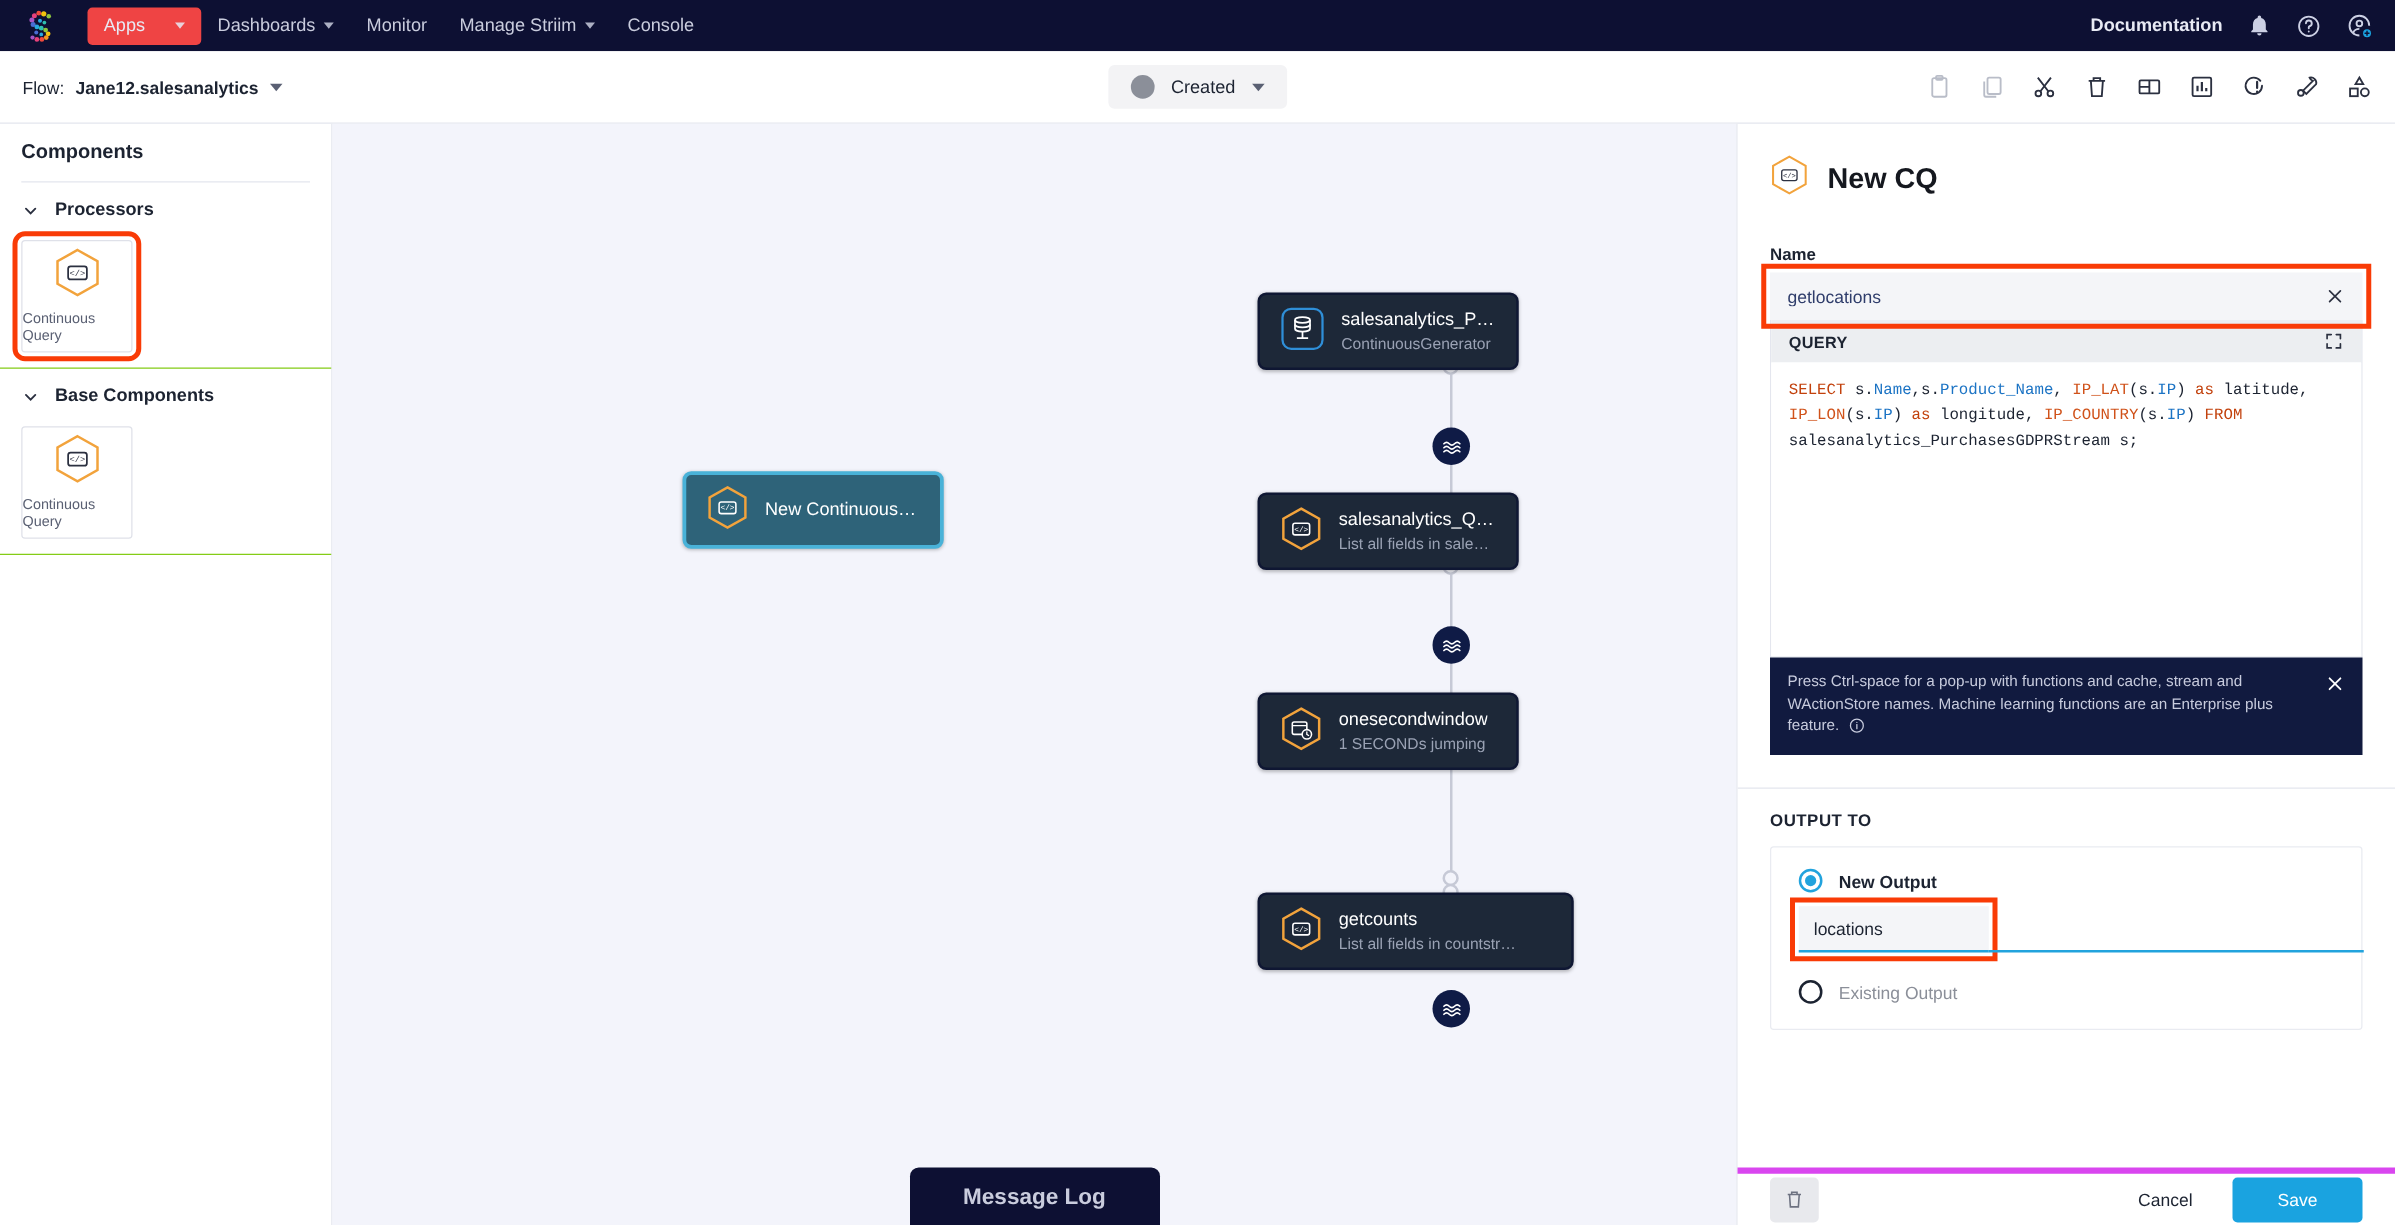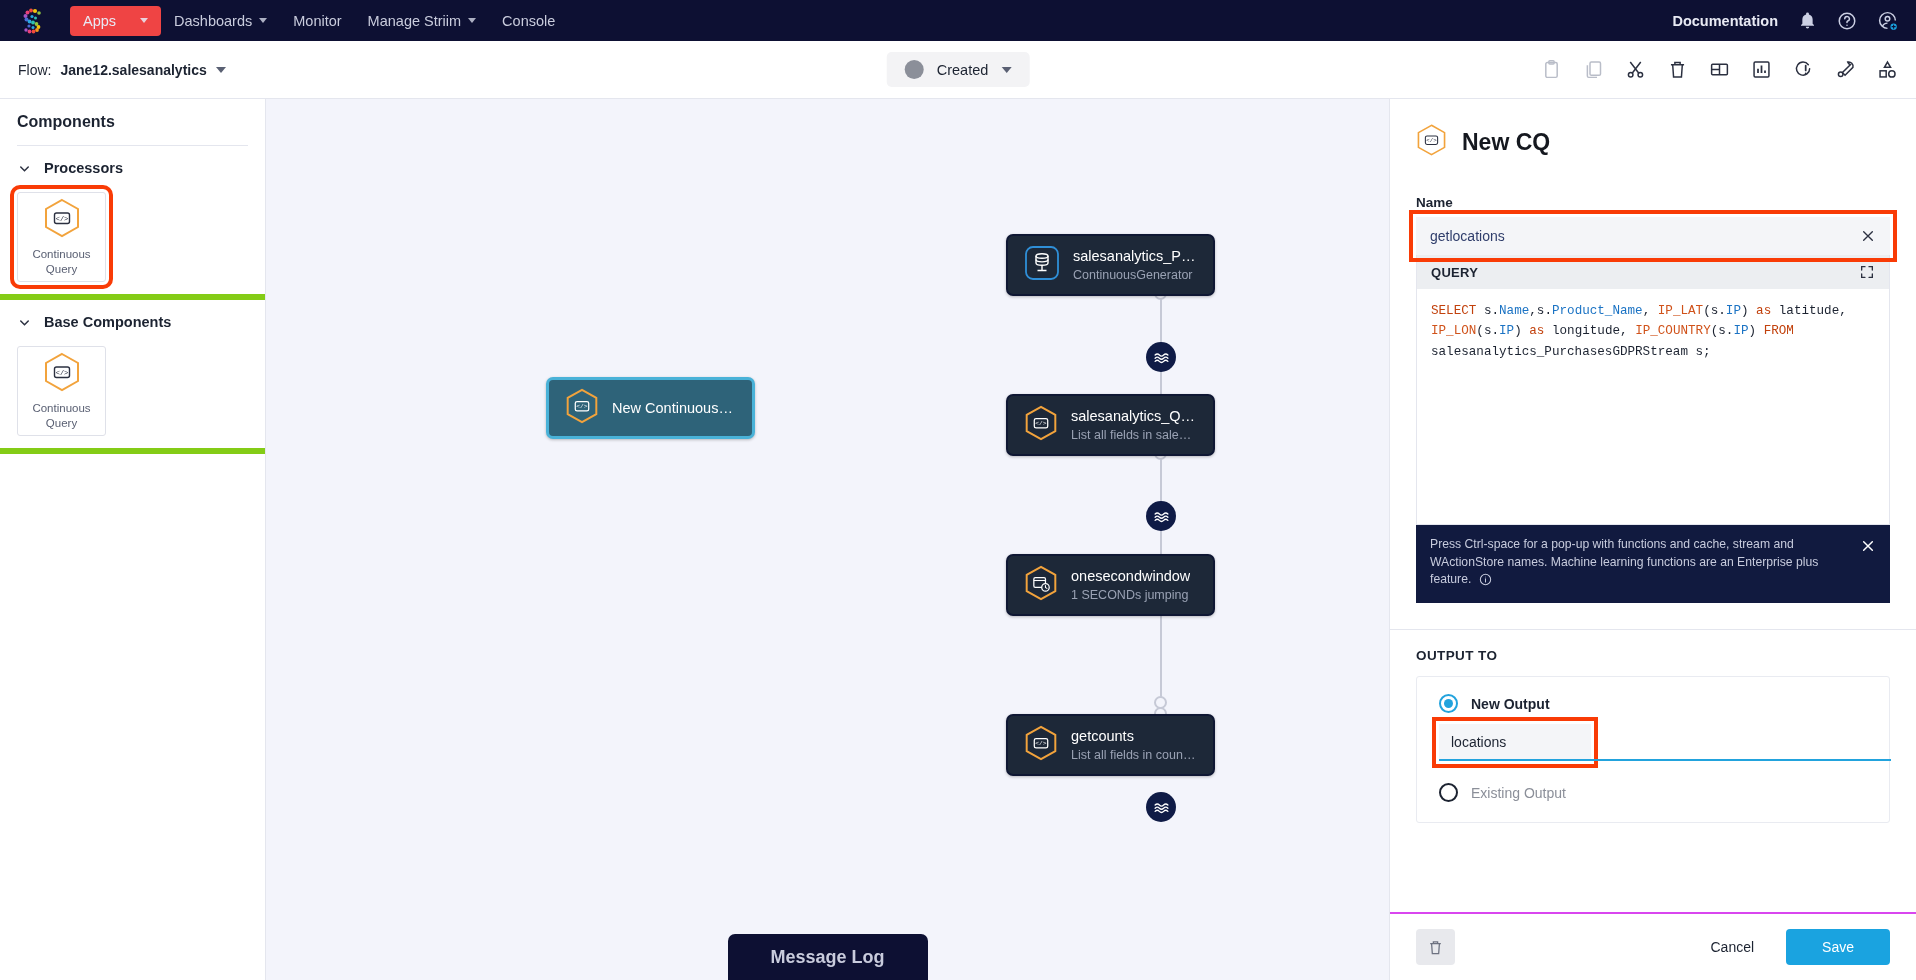--- a/index.html
+++ b/index.html
@@ -55,31 +55,31 @@
   .sb-title { font-size: 16px; font-weight: bold; color: #1c2331; margin-bottom: 11px; }
   .sb-search {
     background: #f4f5f8; border-radius: 4px; height: 38px;
     display: flex; align-items: center; padding: 0 12px; gap: 11px; cursor: text;
   }
   .sb-search input {
     border: none; background: transparent; outline: none;
     font-family: "Liberation Sans", sans-serif; font-size: 14px; color: #2f3d6b; width: 100%;
   }
   .sb-divider { height: 1px; background: #e4e6ee; margin-top: 14px; }
-  .sb-section { padding: 14px 17px 12px 17px; border-bottom: 6px solid #84cc16; }
+  .sb-section { padding: 14px 17px 12px 17px; border-bottom: 1px solid #84cc16; }
   .sb-sec-head { display: flex; align-items: center; gap: 12px; cursor: pointer; margin-bottom: 6px; }
   .chev { color: #2b3040; display: flex; }
   .sb-sec-title { font-size: 14.5px; font-weight: bold; color: #1c2331; }
   .comp-grid { display: flex; flex-wrap: wrap; gap: 10px; padding-top: 10px; }
   .comp-card {
     width: 89px; height: 90px; border: 1px solid #dfe1e9; border-radius: 3px; background: #fff;
     display: flex; flex-direction: column; align-items: center; justify-content: center;
     gap: 5px; cursor: pointer;
   }
-  .comp-card-label { font-size: 11.5px; color: #5a6073; text-align: center; line-height: 1.25; }
+  .comp-card-label { font-size: 11.5px; color: #5a6073; text-align: left; line-height: 1.25; }
   .hl-box { outline: 4px solid #f93b06; outline-offset: 3px; }
 
   
   .canvas { flex: 1; background: #f3f4fb; position: relative; overflow: hidden; }
 
   .node {
     position: absolute; background: #1d2838; border: 2px solid #0f1733;
     border-radius: 7px; display: flex; align-items: center; gap: 13px;
     padding: 0 16px; cursor: pointer; box-shadow: 0 1px 3px rgba(0,0,0,.25);
   }
@@ -155,21 +155,21 @@
   .radio-label.muted { font-weight: normal; color: #8b8f99; }
   .out-input-wrap { margin-top: 11px; position: relative; }
   .out-input {
     width: 100%; height: 37px; background: #f4f5f8; border: none;
     border-bottom: 2px solid #22a3dd; outline: none; padding: 0 12px;
     font-family: "Liberation Sans", sans-serif; font-size: 14px; color: #1c2331;
   }
   .existing-row { margin-top: 22px; }
 
   .rp-footer {
-    height: 68px; border-top: 2px solid #d946ef; display: flex; align-items: center;
+    height: 46px; border-top: 5px solid #d946ef; display: flex; align-items: center;
     padding: 0 26px; gap: 12px;
   }
   .trash-btn {
     width: 39px; height: 36px; background: #e8e9ed; border-radius: 4px;
     display: flex; align-items: center; justify-content: center; color: #6d7281; cursor: pointer;
   }
   .btn-cancel {
     margin-left: auto; font-size: 14px; color: #1c2331; background: none; border: none;
     cursor: pointer; padding: 9px 20px; font-family: "Liberation Sans", sans-serif;
   }
@@ -465,21 +465,21 @@
           <circle cx="24" cy="25" r="4.2" fill="#1d2838" stroke="#ffffff" stroke-width="1.4"></circle>
           <path d="M24 22.8V25l1.6 1" stroke="#ffffff" stroke-width="1.2" stroke-linecap="round"></path>
         </svg>
       </span>
       <div class="node-txt">
         <span class="node-title">onesecondwindow</span>
         <span class="node-sub">1 SECONDs jumping</span>
       </div>
     </div>
 
-    <div class="node" style="left:740px; top:615px; width:209px; height:62px;">
+    <div class="node" style="left:740px; top:615px; width:253px; height:62px;">
       <span>
         <svg width="34" height="38" viewBox="0 0 38 40">
           <path d="M19 2 35 11v18L19 38 3 29V11z" fill="none" stroke="#f2a33c" stroke-width="2.2"></path>
           <rect x="11.5" y="15" width="15" height="10.5" rx="2" fill="none" stroke="#ffffff" stroke-width="1.4"></rect>
           <text x="19" y="22.5" font-size="7" fill="#ffffff" text-anchor="middle" font-family="Liberation Mono, monospace">&lt;/&gt;</text>
         </svg>
       </span>
       <div class="node-txt">
         <span class="node-title">getcounts</span>
         <span class="node-sub">List all fields in countstr…</span>

